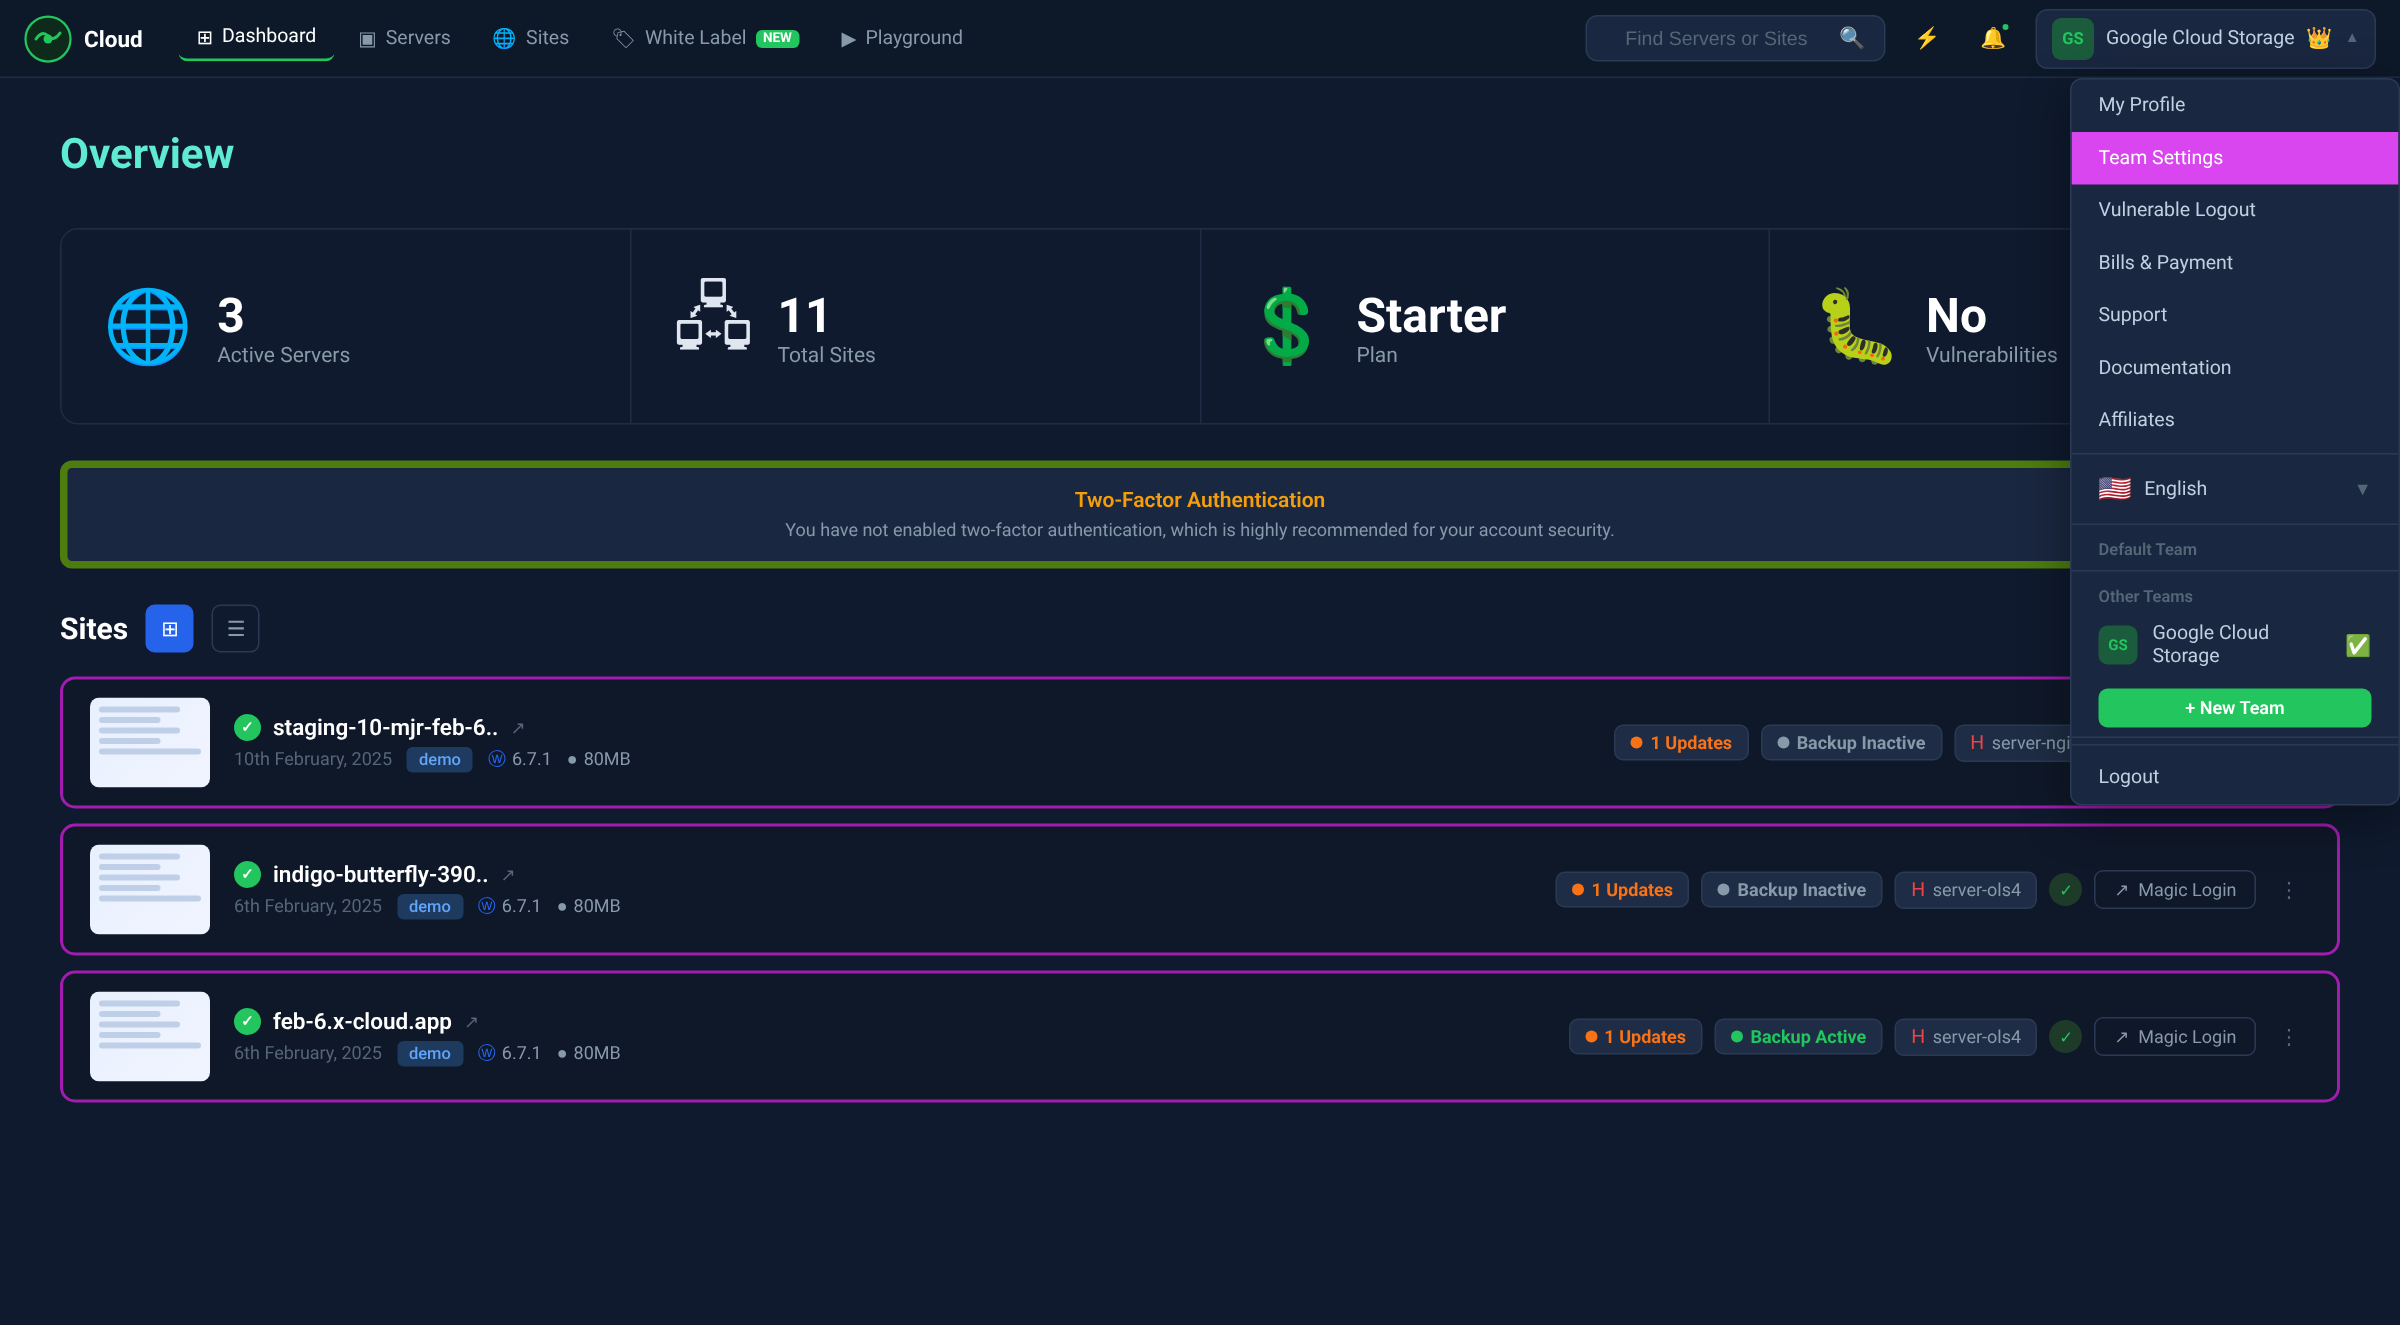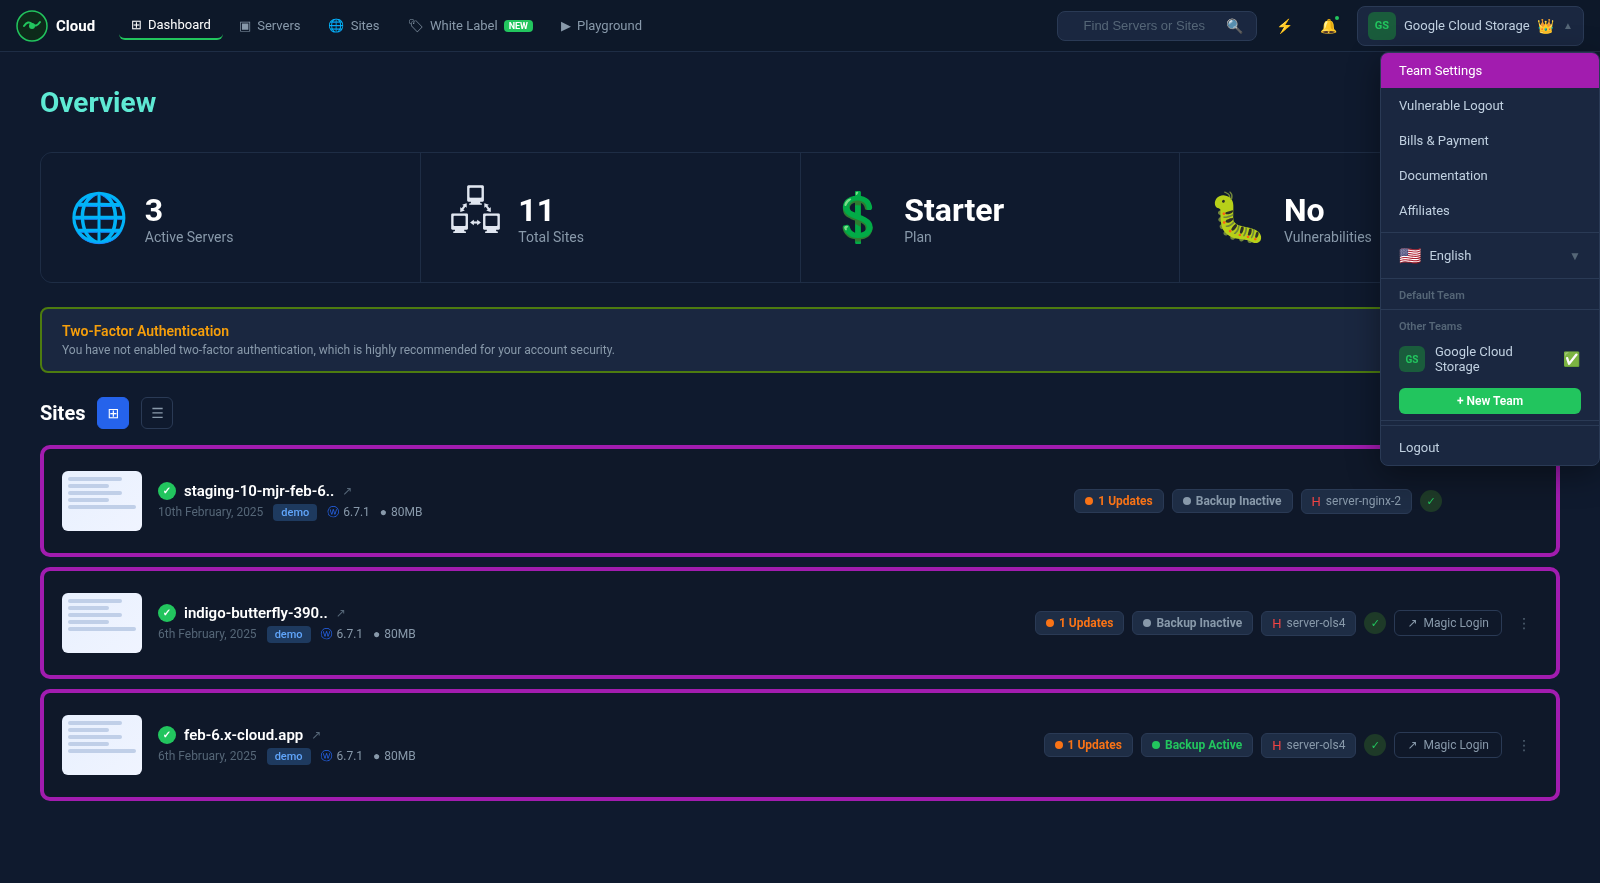--- a/index.html
+++ b/index.html
@@ -20,21 +20,21 @@
     .icon-btn { width: 32px; height: 32px; border-radius: 6px; display: flex; align-items: center; justify-content: center; color: #8899aa; cursor: pointer; position: relative; }
     .notif-dot { position: absolute; top: 4px; right: 4px; width: 8px; height: 8px; background: #22c55e; border-radius: 50%; border: 2px solid #0d1829; }
     .user-menu-btn { display: flex; align-items: center; gap: 8px; background: #1a2740; border: 1px solid #2a3a55; border-radius: 8px; padding: 5px 10px; cursor: pointer; }
     .user-avatar { width: 28px; height: 28px; background: #1a5c3c; border-radius: 6px; display: flex; align-items: center; justify-content: center; font-size: 11px; font-weight: 700; color: #22c55e; }
     .user-name { font-size: 13px; color: #c0d0e0; }
     .crown-icon { color: #f59e0b; font-size: 14px; }
 
     
     .dropdown-menu { position: absolute; top: 52px; right: 0; width: 220px; background: #1a2740; border: 1px solid #2a3a55; border-radius: 8px; z-index: 1000; overflow: hidden; box-shadow: 0 8px 32px rgba(0,0,0,0.4); }
     .dropdown-item { padding: 10px 18px; color: #c0d0e0; cursor: pointer; font-size: 13px; }
-    .dropdown-item.active-item { background: #a21caf; color: #fff; }
+    .dropdown-item.active-item { background: #d946ef; color: #fff; }
     .dropdown-divider { height: 1px; background: #2a3a55; margin: 4px 0; }
     .dropdown-section-label { padding: 6px 18px 3px; font-size: 11px; color: #556677; font-weight: 600; text-transform: none; }
     .dropdown-team-item { display: flex; align-items: center; gap: 10px; padding: 8px 18px; cursor: pointer; }
     .team-avatar { width: 26px; height: 26px; border-radius: 6px; display: flex; align-items: center; justify-content: center; font-size: 10px; font-weight: 700; }
     .team-avatar.jt { background: #2563eb; color: #fff; }
     .team-avatar.gs { background: #1a5c3c; color: #22c55e; }
     .team-name { flex: 1; font-size: 13px; color: #c0d0e0; }
     .team-radio { width: 14px; height: 14px; border: 2px solid #556677; border-radius: 50%; }
     .team-check { color: #22c55e; font-size: 14px; }
     .new-team-btn { display: flex; align-items: center; gap: 6px; margin: 6px 18px; padding: 6px 12px; background: #22c55e; color: #fff; border-radius: 6px; font-size: 12px; font-weight: 600; cursor: pointer; justify-content: center; }
@@ -54,32 +54,32 @@
     .page-title { font-size: 28px; font-weight: 700; color: #5eead4; }
     .new-server-btn { display: flex; align-items: center; gap: 8px; background: #22c55e; color: #fff; border: none; border-radius: 8px; padding: 10px 18px; font-size: 14px; font-weight: 600; cursor: pointer; }
 
     
     .stats-grid { display: grid; grid-template-columns: repeat(4, 1fr); gap: 1px; background: #1e2d45; border: 1px solid #1e2d45; border-radius: 12px; overflow: hidden; margin-bottom: 24px; }
     .stat-card { background: #0f1a2e; padding: 24px 28px; display: flex; align-items: center; gap: 16px; }
     .stat-number { font-size: 32px; font-weight: 700; color: #fff; }
     .stat-label { font-size: 14px; color: #8899aa; }
 
     
-    .warning-bar { background: #1a2740; border: 2px solid #4d7c0f; border-radius: 8px; padding: 14px 20px; margin-bottom: 24px; }
+    .warning-bar { background: #1a2740; border: 5px solid #4d7c0f; border-radius: 8px; padding: 14px 20px; margin-bottom: 24px; text-align: center; }
     .warning-title { font-size: 14px; font-weight: 600; color: #f59e0b; margin-bottom: 4px; }
     .warning-text { font-size: 12px; color: #8899aa; }
 
     
     .sites-header { display: flex; align-items: center; gap: 12px; margin-bottom: 16px; }
     .sites-title { font-size: 20px; font-weight: 700; color: #fff; }
     .view-btn { width: 32px; height: 32px; border-radius: 6px; display: flex; align-items: center; justify-content: center; color: #8899aa; cursor: pointer; border: 1px solid #2a3a55; background: transparent; }
     .view-btn.active { background: #2563eb; color: #fff; border-color: #2563eb; }
 
     
-    .site-row { display: flex; align-items: center; background: #0f1829; border: 4px solid #a21caf; border-radius: 10px; padding: 22px 18px; margin-bottom: 10px; gap: 16px; }
+    .site-row { display: flex; align-items: center; background: #0f1829; border: 2px solid #a21caf; border-radius: 10px; padding: 12px 18px; margin-bottom: 10px; gap: 16px; }
     .site-thumb { width: 80px; height: 60px; border-radius: 6px; overflow: hidden; background: #fff; flex-shrink: 0; }
     .site-thumb-inner { width: 100%; height: 100%; background: linear-gradient(135deg, #e8f0fe 0%, #f0f4ff 100%); display: flex; flex-direction: column; gap: 3px; padding: 6px; }
     .thumb-line { height: 4px; background: #c0cfe8; border-radius: 2px; }
     .thumb-line.short { width: 60%; }
     .thumb-line.medium { width: 80%; }
     .site-info { flex: 1; min-width: 0; }
     .site-name-row { display: flex; align-items: center; gap: 8px; margin-bottom: 4px; }
     .site-status-dot { width: 18px; height: 18px; background: #22c55e; border-radius: 50%; display: flex; align-items: center; justify-content: center; flex-shrink: 0; }
     .site-status-dot::after { content: '✓'; color: #fff; font-size: 10px; font-weight: 700; }
     .site-name { font-size: 15px; font-weight: 600; color: #fff; white-space: nowrap; overflow: hidden; text-overflow: ellipsis; max-width: 280px; }
@@ -155,23 +155,25 @@
       <div class="user-avatar">
           <span>GS</span>
         </div>
       <span class="user-name">Google Cloud Storage</span>
       <span class="crown-icon">👑</span>
       <span style="color:#556677;font-size:10px;">▲</span>
     </div>
   </div>
 
   <div class="dropdown-menu">
+    <div class="dropdown-item">My Profile</div>
     <div class="dropdown-item active-item">Team Settings</div>
     <div class="dropdown-item">Vulnerable Logout</div>
     <div class="dropdown-item">Bills &amp; Payment</div>
+    <div class="dropdown-item">Support</div>
     <div class="dropdown-item">Documentation</div>
     <div class="dropdown-item">Affiliates</div>
     <div class="dropdown-divider"></div>
     <div class="lang-row">
       <span class="flag">🇺🇸</span>
       <span class="lang-name">English</span>
       <span class="lang-arrow">▼</span>
     </div>
     <div class="dropdown-divider"></div>
     <div class="dropdown-section-label">Default Team</div>

